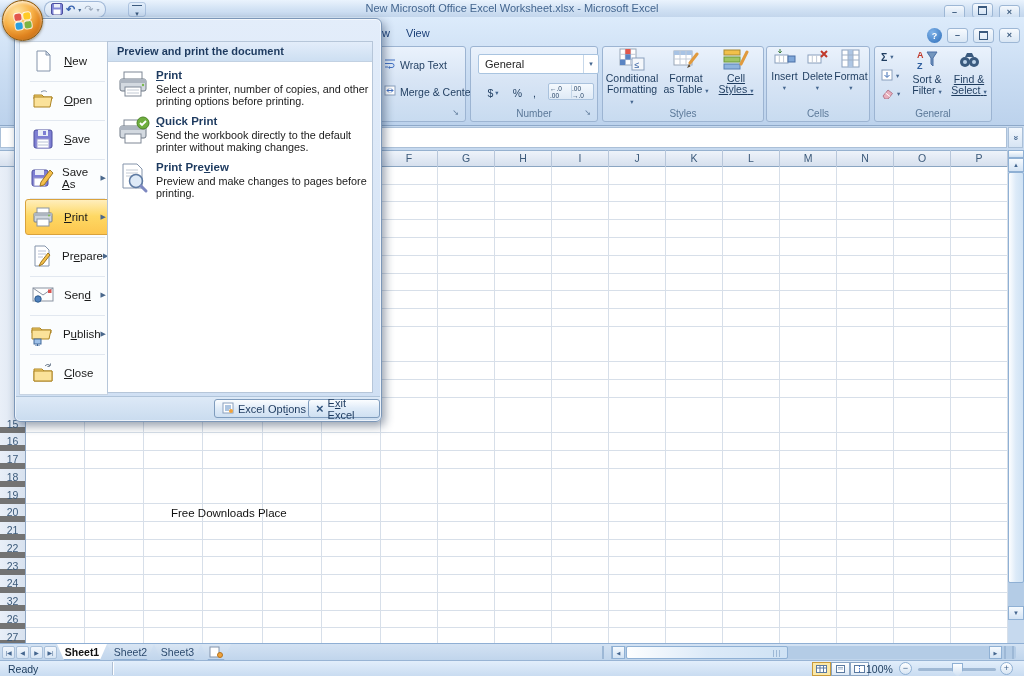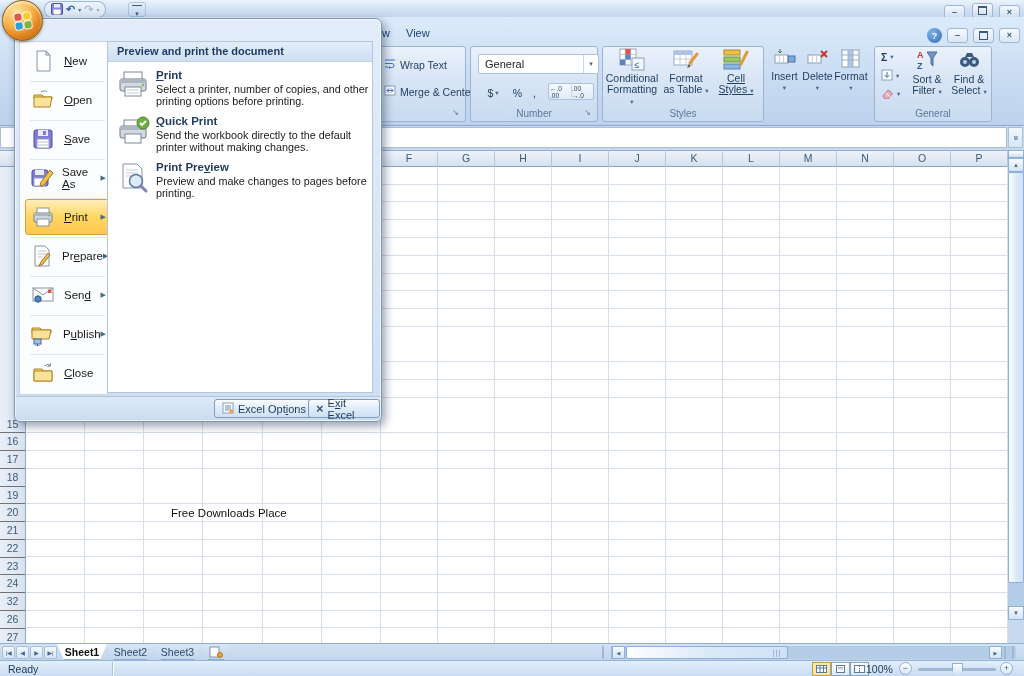--- a/index.html
+++ b/index.html
@@ -57,21 +57,21 @@
   .grid{left:0;top:167px;width:1008px;height:476px;background:#fff;overflow:hidden;}
   .vlines-left{position:absolute;left:26px;top:0;width:355px;height:100%;
     background:repeating-linear-gradient(to right,transparent 0 58.16px,#d7dfe9 58.16px 59.16px);}
   .vlines-right{position:absolute;left:381px;top:0;width:627px;height:100%;
     background:repeating-linear-gradient(to right,transparent 0 56px,#d7dfe9 56px 57px);}
   .hlines{position:absolute;left:26px;top:0;right:0;height:100%;
     background:repeating-linear-gradient(to bottom,transparent 0 16.75px,#d7dfe9 16.75px 17.75px);}
   .rowhdr-col{position:absolute;left:0;top:0;width:26px;height:100%;
     background:linear-gradient(90deg,#e9eff8,#d8e2ef);border-right:1px solid #91a8c4;box-sizing:border-box;}
   #row-nums{position:absolute;left:0;top:248.5px;width:25px;}
-  .rowcell{height:17.75px;box-sizing:border-box;border-bottom:1px solid #737373;text-align:center;
+  .rowcell{height:17.75px;box-sizing:border-box;border-bottom:6px solid #737373;text-align:center;
     font-size:10.5px;line-height:16px;color:#3c5a7a;}
   .cellvalue{position:absolute;left:171px;top:337.5px;height:17.75px;line-height:17.75px;
     font-size:11.5px;color:#111;white-space:nowrap;}
   
   .vsb{left:1008px;top:150px;width:16px;height:493px;background:#c6d9ee;}
   .sb-btn{position:absolute;left:0;width:16px;background:linear-gradient(#f6fafe,#d3e3f4);
     border:1px solid #8fb0d4;box-sizing:border-box;color:#44668f;font-size:6px;
     display:flex;align-items:center;justify-content:center;}
   .sb-thumb{position:absolute;background:linear-gradient(90deg,#fdfeff,#dcEAf8 50%,#cfe2f4);
     border:1px solid #8fb0d4;border-radius:2px;box-sizing:border-box;}
@@ -152,20 +152,21 @@
           <rect x="0.5" y="0.5" width="11" height="11" rx="1.5" fill="#8288d8" stroke="#4c4e9e"></rect>
           <rect x="3" y="1" width="6" height="3.5" fill="#e9edf7"></rect>
           <rect x="2.5" y="6.5" width="7" height="5" fill="#fff"></rect>
         </svg></span>
     <span class="g" style="color:#3a64b0;font-weight:bold;">↶</span>
       <span class="qat-dd">▾</span>
     <span class="g" style="color:#9aa8bb;">↷</span>
       <span class="qat-dd" style="color:#9aa8bb;">▾</span>
   </div>
   <div class="abs qat-more"><i></i><span>▾</span></div>
+  <div class="abs title-text">New Microsoft Office Excel Worksheet.xlsx - Microsoft Excel</div>
   <div class="abs" style="right:4px;top:1px;">
     <span class="winbtn">–</span>
     <span class="winbtn">
         <span class="restore-box"></span>
       </span>
     <span class="winbtn">×</span>
   </div>
 
   <div class="abs ribbon"></div>
   <div class="abs rtab" style="left:382px;">w</div>
@@ -252,20 +253,23 @@
     <span><svg width="26" height="23">
           <rect x="1" y="2" width="16" height="5" fill="#f2c04a" stroke="#a98a30"></rect>
           <rect x="1" y="9" width="16" height="5" fill="#9fc566" stroke="#6e9a3a"></rect>
           <rect x="1" y="16" width="16" height="5" fill="#8fb4df" stroke="#5a82b4"></rect>
           <path d="M24 4l-6 12" stroke="#e09a3e" stroke-width="3" stroke-linecap="round"></path>
         </svg></span>
     <div class="lb">Cell</div>
     <div class="lb"><span>Styles</span> <span class="dd7">▾</span></div>
   </div>
 
+  <div class="abs grp" style="left:766px;width:104px;">
+    <div class="grp-label">Cells</div>
+  </div>
   <div class="stackbtn" style="left:768px;width:33px;">
     <span><svg width="22" height="21">
           <rect x="1" y="7" width="13" height="8" fill="#fff" stroke="#8aa0bd"></rect>
           <path d="M5.3 7v8M9.6 7v8" stroke="#c2cbd8"></path>
           <rect x="14" y="8" width="7" height="6" fill="#7fa7d9" stroke="#4a6fa5"></rect>
           <path d="M6 1v4M4.3 3.3L6 5l1.7-1.7" stroke="#3a7d3a" fill="none"></path>
         </svg></span>
     <div class="lb">Insert</div>
     <div class="lb dd7">▾</div>
   </div>
@@ -311,21 +315,21 @@
   </div>
   <div class="stackbtn" style="left:906px;width:42px;">
     <span><svg width="24" height="24">
           <text x="2" y="10" font-size="9" fill="#c0392b" font-weight="bold">A</text>
           <text x="2" y="21" font-size="9" fill="#2e5e9e" font-weight="bold">Z</text>
           <path d="M12 4h10l-4 6v8l-2-2v-6z" fill="#7396be" stroke="#4a6fa5"></path>
         </svg></span>
     <div class="lb">Sort &amp;</div>
     <div class="lb"><span>Filter</span> <span class="dd7">▾</span></div>
   </div>
-  <div class="stackbtn" style="left:948px;width:42px;">
+  <div class="stackbtn" style="left:948px;width:42px;text-decoration:underline;">
     <span><svg width="24" height="24">
           <path d="M8 9l2-4h5l2 4" fill="#3a5a7e"></path>
           <circle cx="8" cy="14" r="5" fill="#3a5a7e"></circle>
           <circle cx="17" cy="14" r="5" fill="#3a5a7e"></circle>
           <circle cx="8" cy="14" r="2" fill="#bcd3ea"></circle>
           <circle cx="17" cy="14" r="2" fill="#bcd3ea"></circle>
         </svg></span>
     <div class="lb">Find &amp;</div>
     <div class="lb"><span>Select</span> <span class="dd7">▾</span></div>
   </div>

